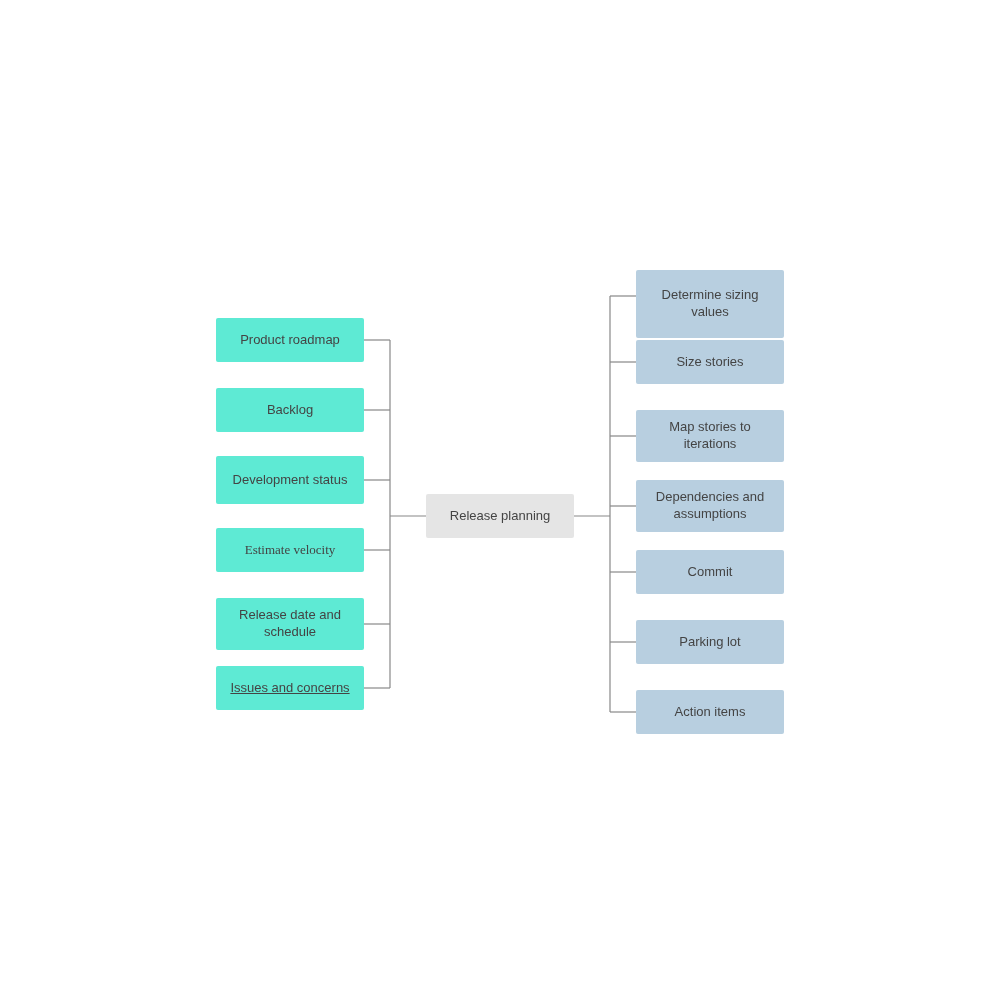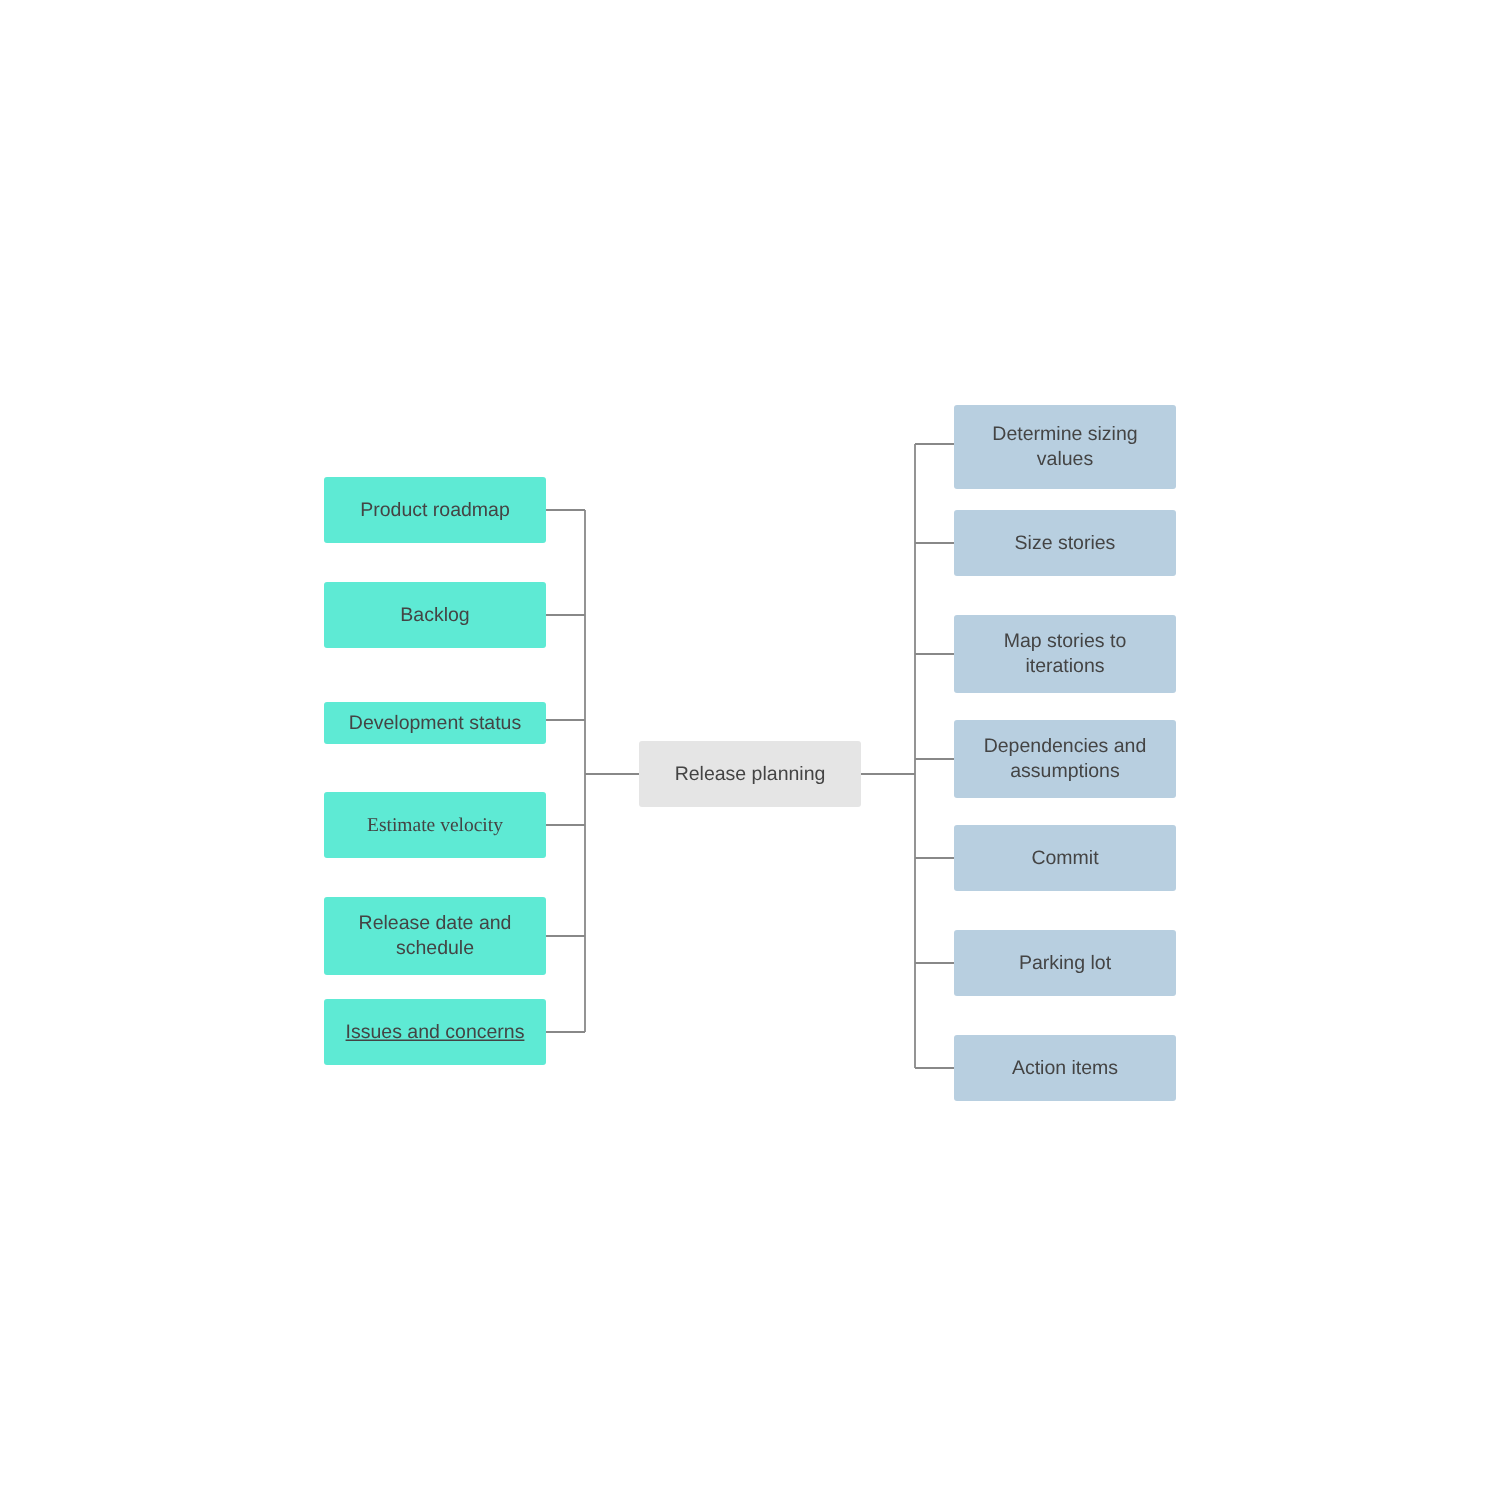--- a/index.html
+++ b/index.html
@@ -79,29 +79,29 @@
     <line x1="610" y1="642" x2="636" y2="642" stroke="#888" stroke-width="1.2"></line>
     <line x1="610" y1="712" x2="636" y2="712" stroke="#888" stroke-width="1.2"></line>
   </svg>
 
   <div class="node node-center" style="left:426px; top:494px; width:148px; height:44px;">Release planning</div>
 
   <div class="node node-left" style="left:216px; top:318px; width:148px; height:44px;">Product roadmap</div>
 
   <div class="node node-left" style="left:216px; top:388px; width:148px; height:44px;">Backlog</div>
 
-  <div class="node node-left" style="left:216px; top:468px; width:148px; height:28px;">Development status</div>
+  <div class="node node-left" style="left:216px; top:456px; width:148px; height:48px;">Development status</div>
 
   <div class="node node-left" style="left:216px; top:528px; width:148px; height:44px;font-family:Liberation Serif, serif;">Estimate velocity</div>
 
   <div class="node node-left" style="left:216px; top:598px; width:148px; height:52px;">Release date and schedule</div>
 
   <div class="node node-left" style="left:216px; top:666px; width:148px; height:44px;text-decoration:underline;">Issues and concerns</div>
 
-  <div class="node node-right" style="left:636px; top:270px; width:148px; height:56px;">Determine sizing values</div>
+  <div class="node node-right" style="left:636px; top:270px; width:148px; height:68px;">Determine sizing values</div>
 
   <div class="node node-right" style="left:636px; top:340px; width:148px; height:44px;">Size stories</div>
 
   <div class="node node-right" style="left:636px; top:410px; width:148px; height:52px;">Map stories to iterations</div>
 
   <div class="node node-right" style="left:636px; top:480px; width:148px; height:52px;">Dependencies and assumptions</div>
 
   <div class="node node-right" style="left:636px; top:550px; width:148px; height:44px;">Commit</div>
 
   <div class="node node-right" style="left:636px; top:620px; width:148px; height:44px;">Parking lot</div>

